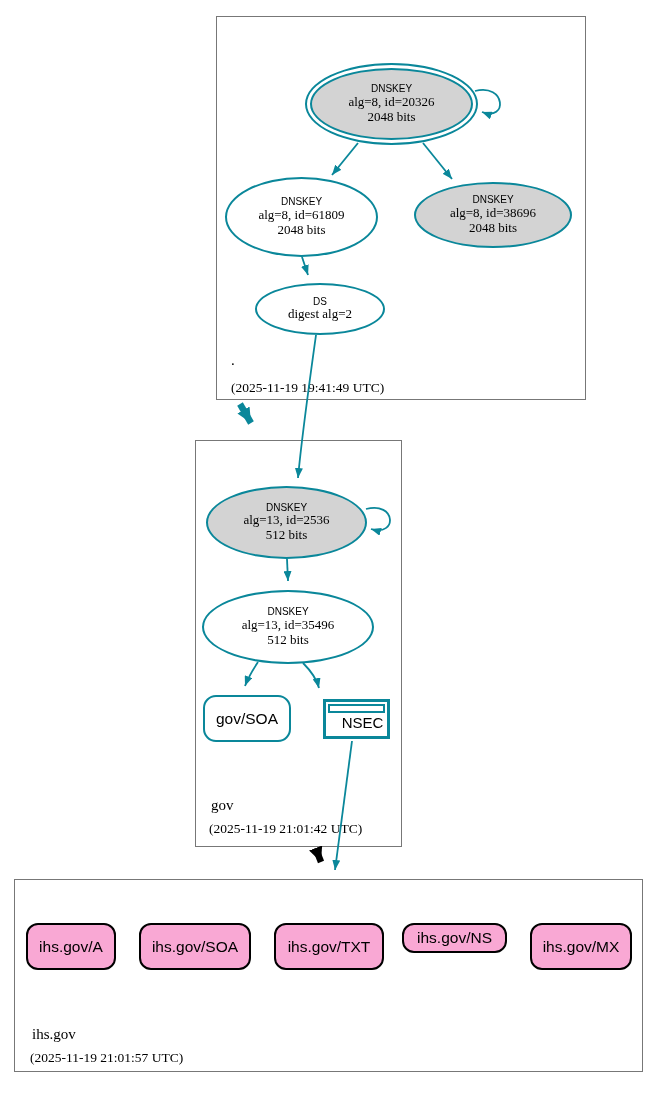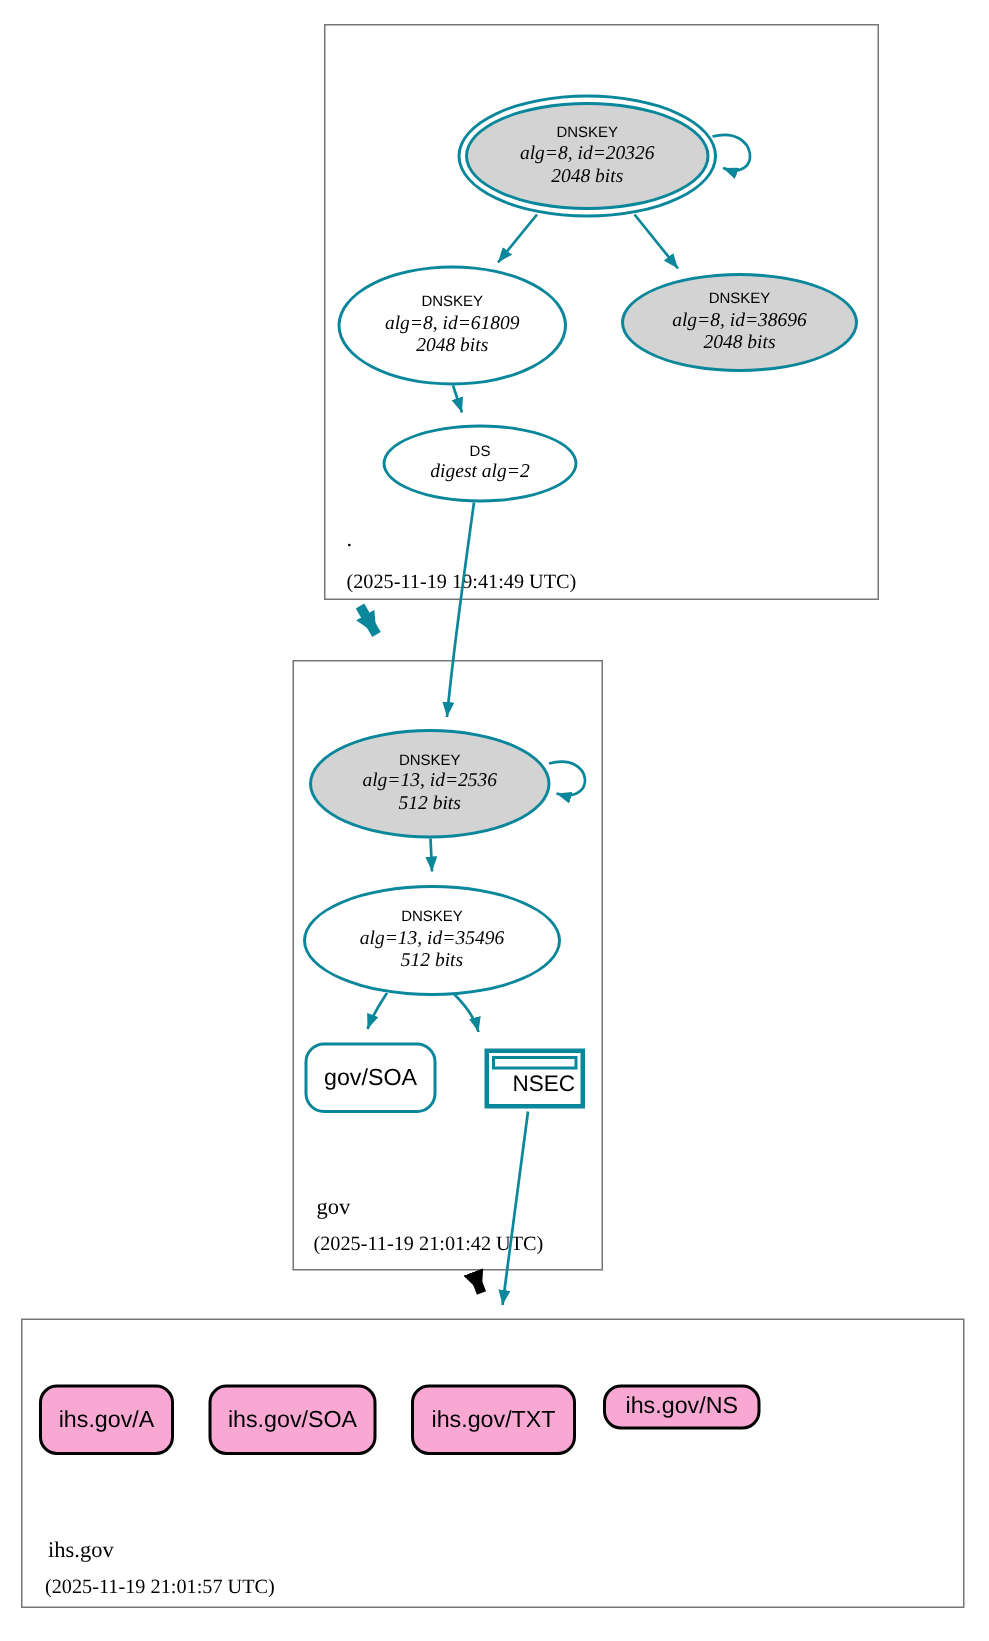--- a/index.html
+++ b/index.html
@@ -13,21 +13,21 @@
   .edge-thick{stroke:var(--secure);stroke-width:6.5;fill:none;}
   .edge-thick-black{stroke:var(--black);stroke-width:6.5;fill:none;}
   .mh{fill:var(--secure);}
   .mhb{fill:var(--black);}
   .node{z-index:4;box-sizing:border-box;}
   .ellipse{position:absolute;border:2px solid var(--secure);border-radius:50%;
            display:flex;flex-direction:column;align-items:center;justify-content:center;
            background:#fff;text-align:center;}
   .ellipse.gray{background:var(--nodefill);}
   .ntitle{font-family:"Liberation Sans",sans-serif;font-size:10px;line-height:1.15;}
-  .ndetail{font-family:"Liberation Serif",serif;font-size:13px;line-height:1.15;font-style:italic;}
+  .ndetail{font-family:"Liberation Serif",serif;font-size:13px;line-height:1.15;}
   .outer-ring{position:absolute;border:2px solid var(--secure);border-radius:50%;background:#fff;}
   .inner-ring{position:absolute;inset:3px;border:2px solid var(--secure);border-radius:50%;
               background:var(--nodefill);display:flex;flex-direction:column;align-items:center;
               justify-content:center;text-align:center;}
   .rrbox{position:absolute;border:2px solid #000;border-radius:12px;background:#f9a8d4;
          display:flex;align-items:center;justify-content:center;font-size:15.5px;}
   .soabox{position:absolute;border:2px solid var(--secure);border-radius:13px;background:#fff;
           display:flex;align-items:center;justify-content:center;font-size:15.5px;}
   .nsecbox{position:absolute;border:3px solid var(--secure);background:#fff;}
   .nsecbar{height:5px;margin:2px 2px 0 2px;border:2px solid var(--secure);}
@@ -129,14 +129,17 @@
   </div>
   <div class="rrbox node" style="left:139px;top:923px;width:112px;height:47px;">
     <span>ihs.gov/SOA</span>
   </div>
   <div class="rrbox node" style="left:274px;top:923px;width:110px;height:47px;">
     <span>ihs.gov/TXT</span>
   </div>
   <div class="rrbox node" style="left:402px;top:923px;width:105px;height:30px;">
     <span>ihs.gov/NS</span>
   </div>
+  <div class="rrbox node" style="left:530px;top:923px;width:102px;height:47px;">
+    <span>ihs.gov/MX</span>
+  </div>
 
 </div>
 
 </body></html>

